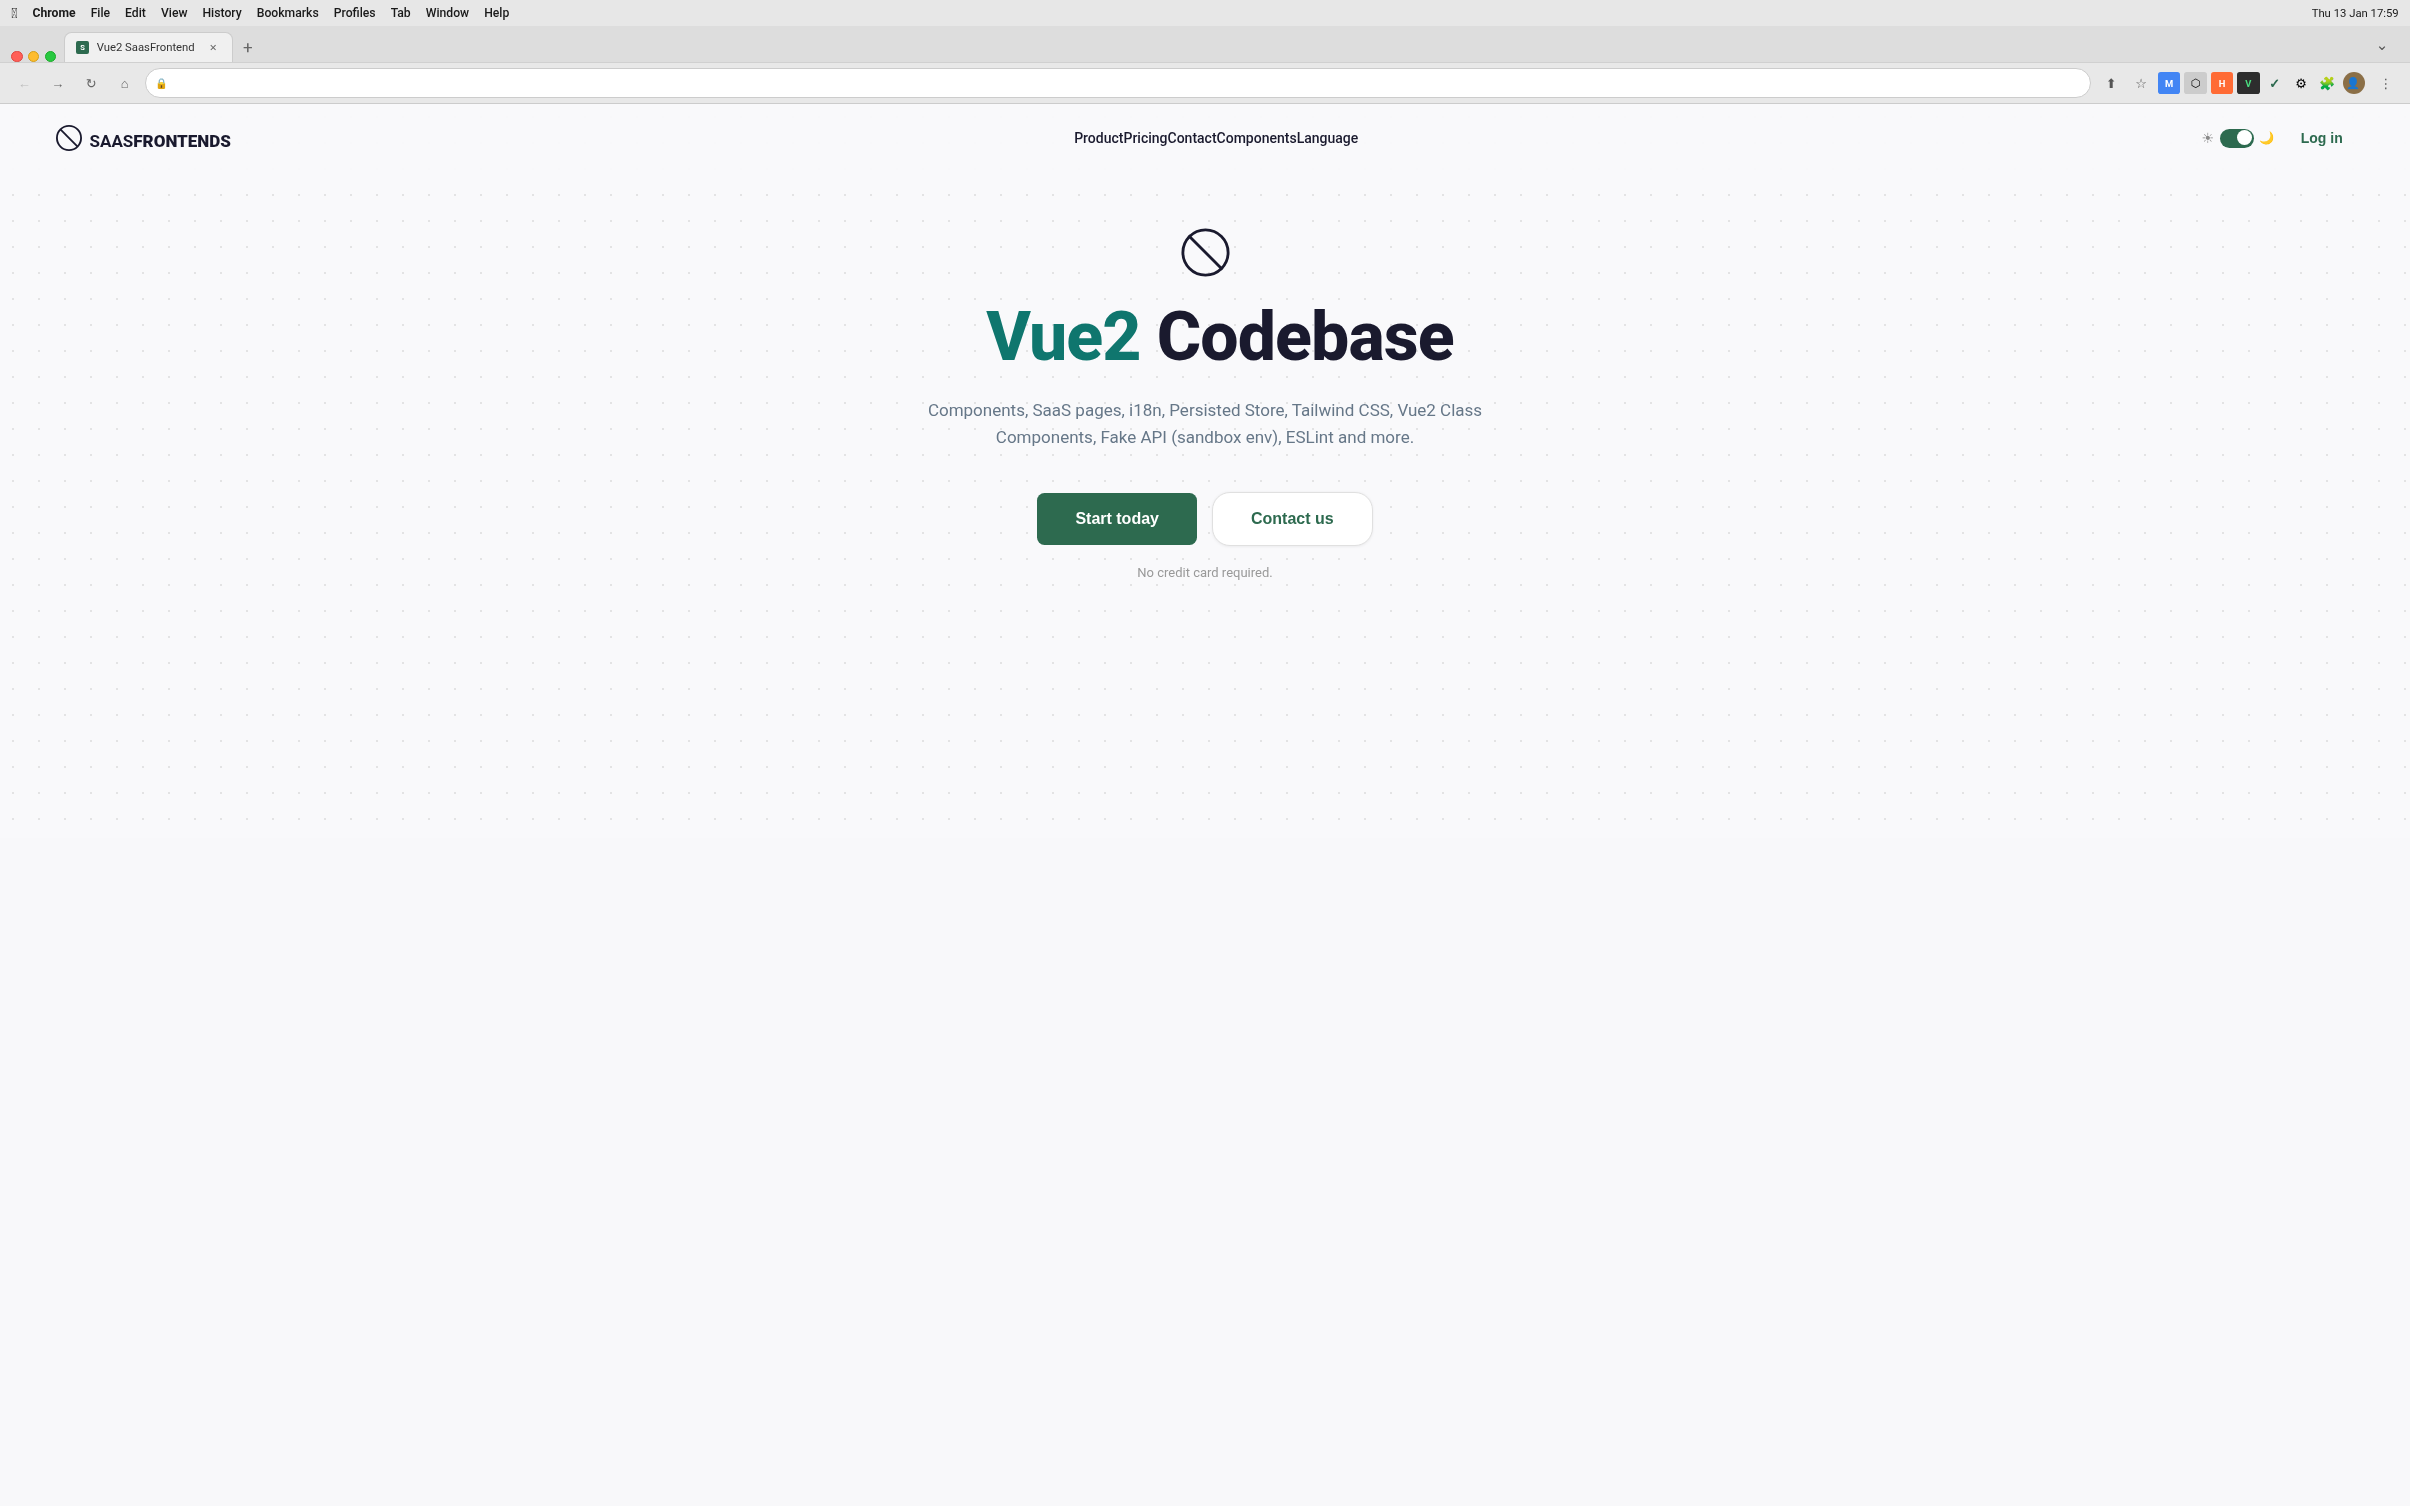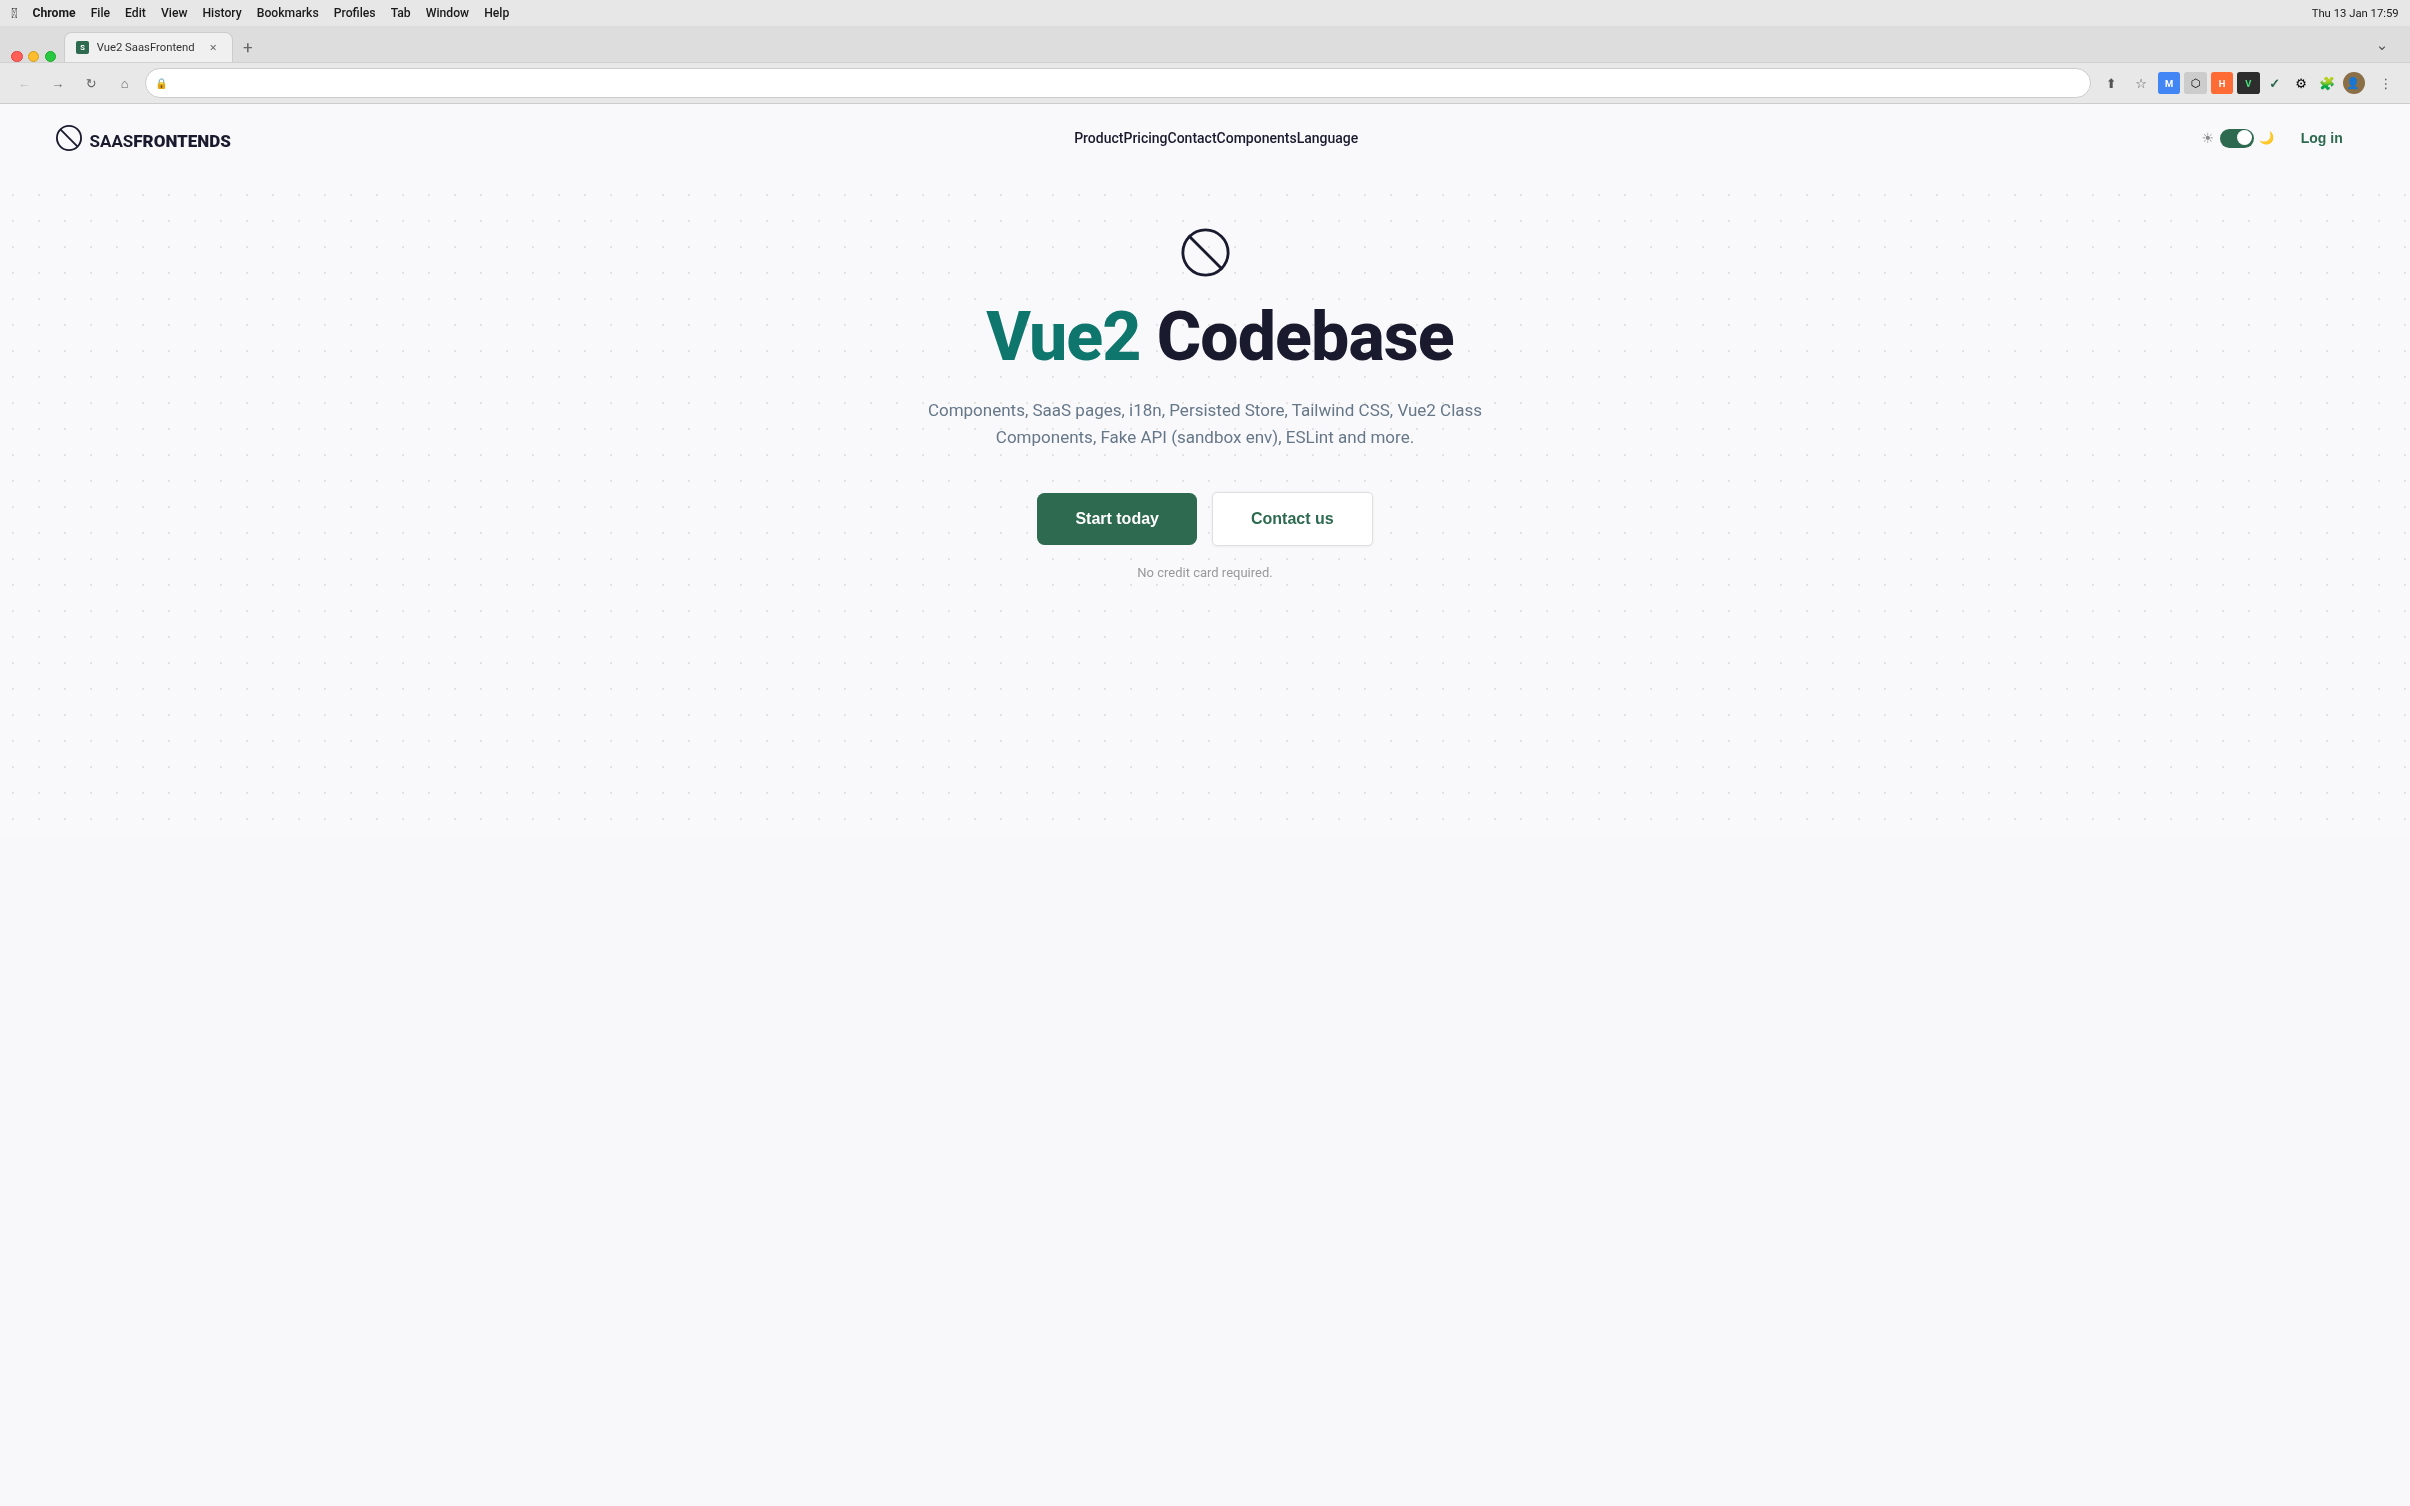--- a/index.html
+++ b/index.html
@@ -330,21 +330,21 @@
       font-size: 16px;
       font-weight: 600;
       cursor: pointer;
       transition: background 0.2s;
     }
 
     .btn-contact {
       background: white;
       color: #2d6a4f;
       border: 0.9px solid #e0e0e0;
-      border-radius: 5px;
+      border-radius: 18px;
       padding: 17px 38px;
       font-size: 16px;
       font-weight: 600;
       cursor: pointer;
       transition: background 0.2s;
       box-shadow: 0 0.9px 2.8px rgba(0,0,0,0.06);
     }
 
     .no-credit {
       font-size: 13px;

